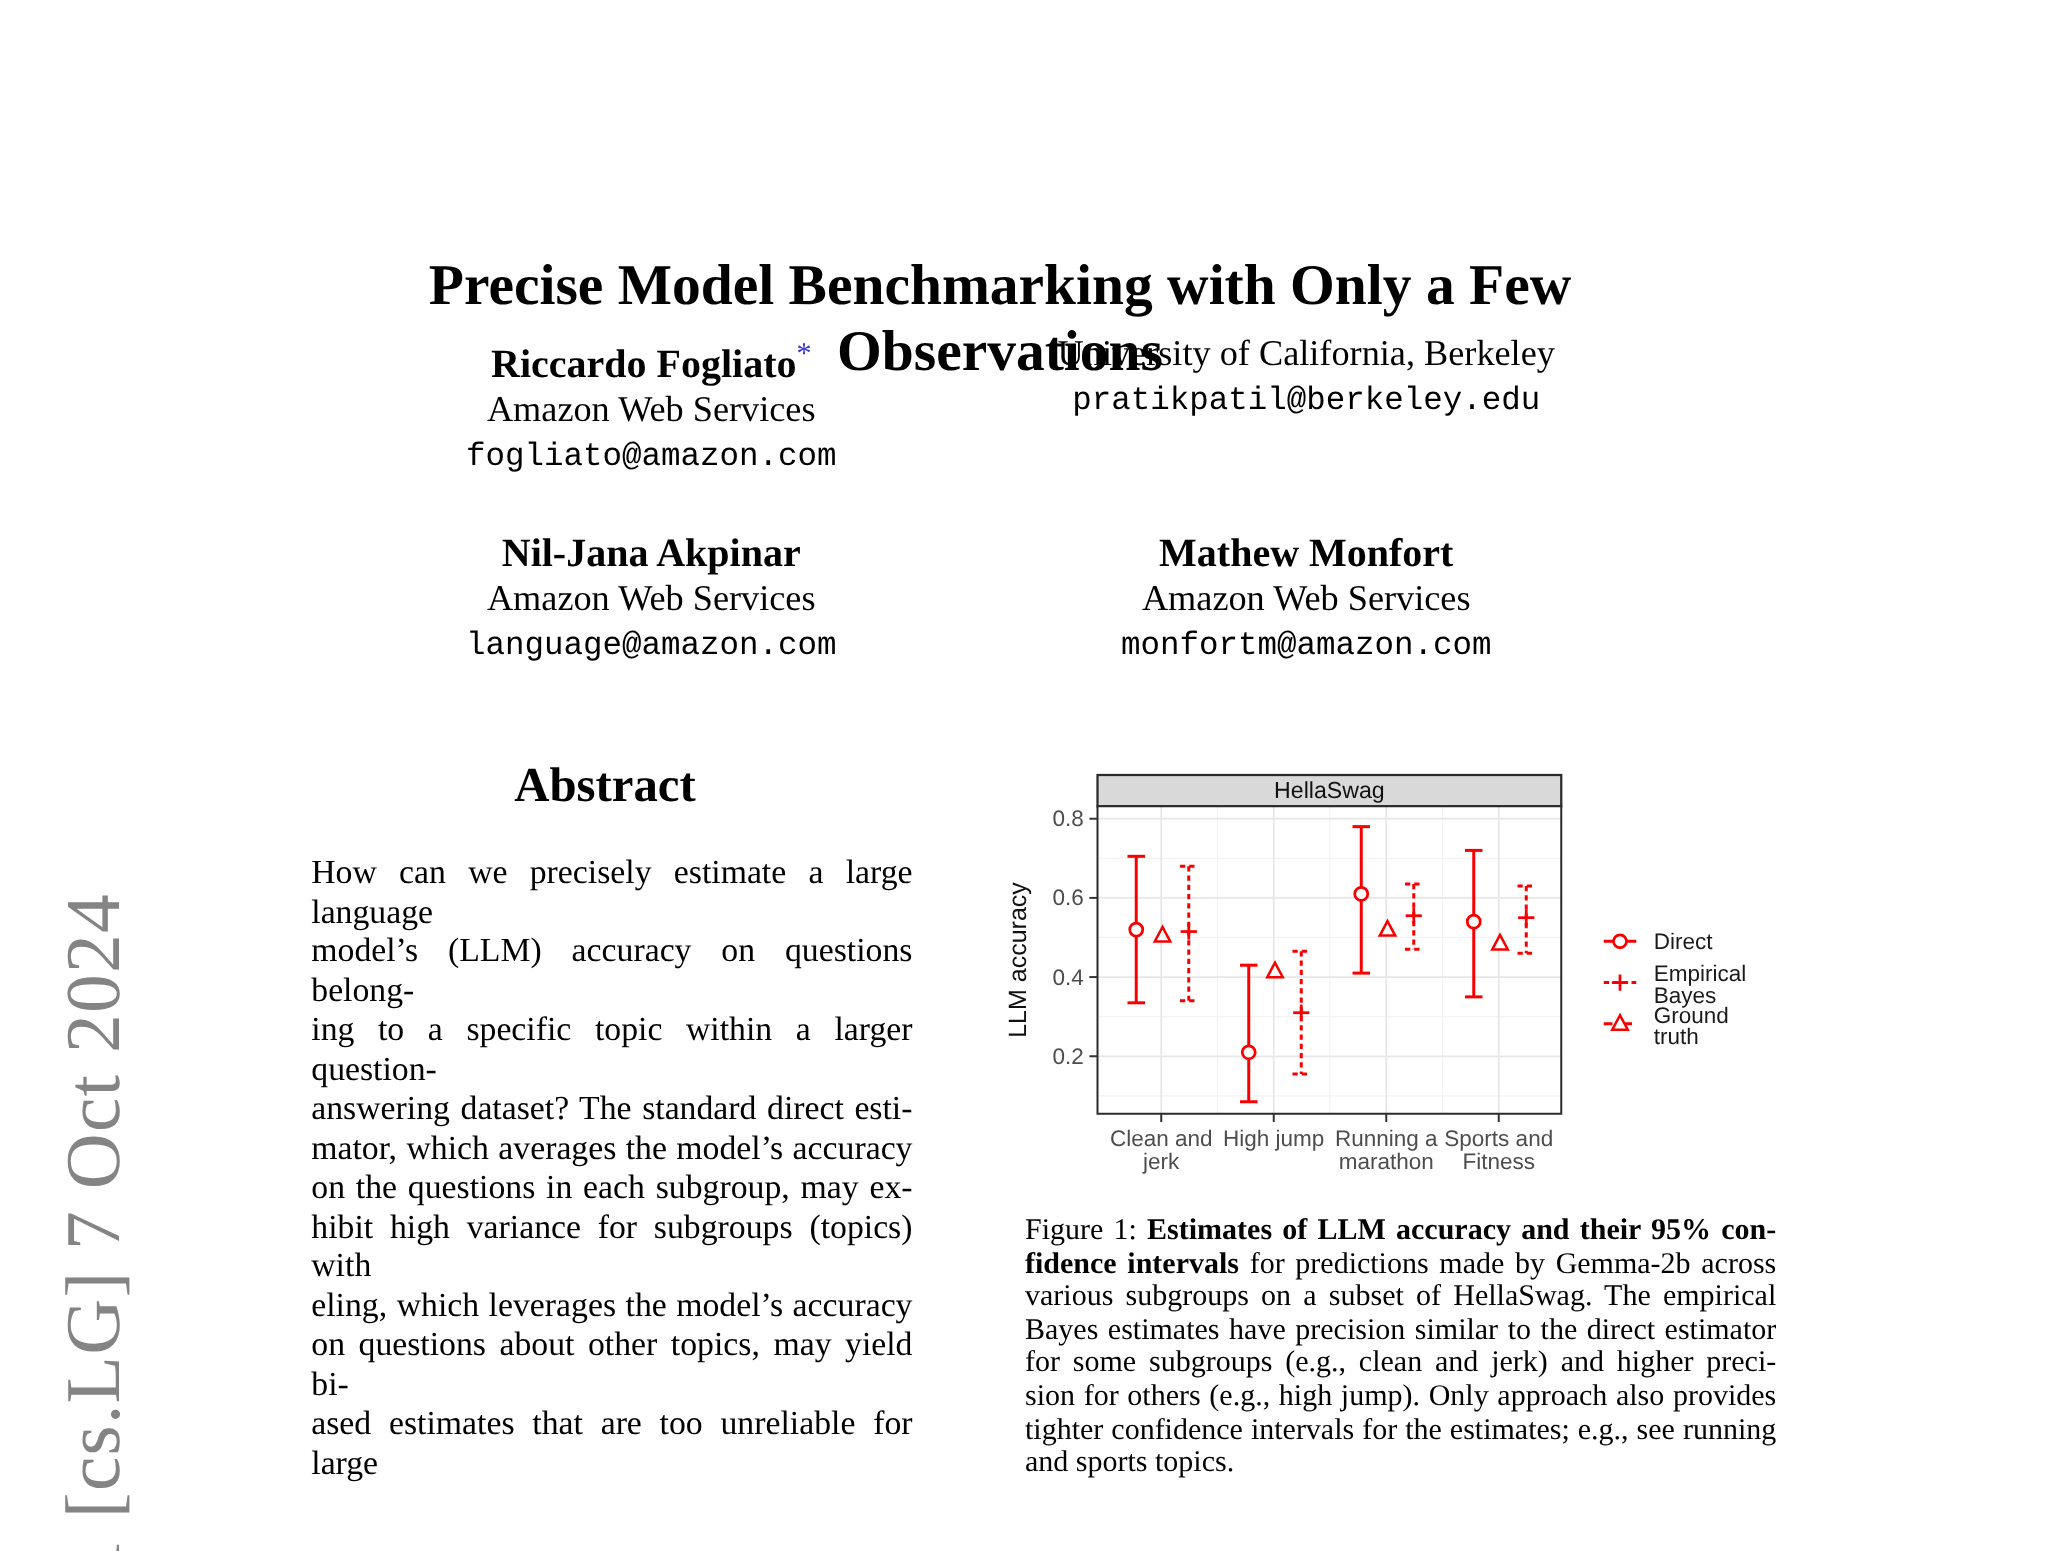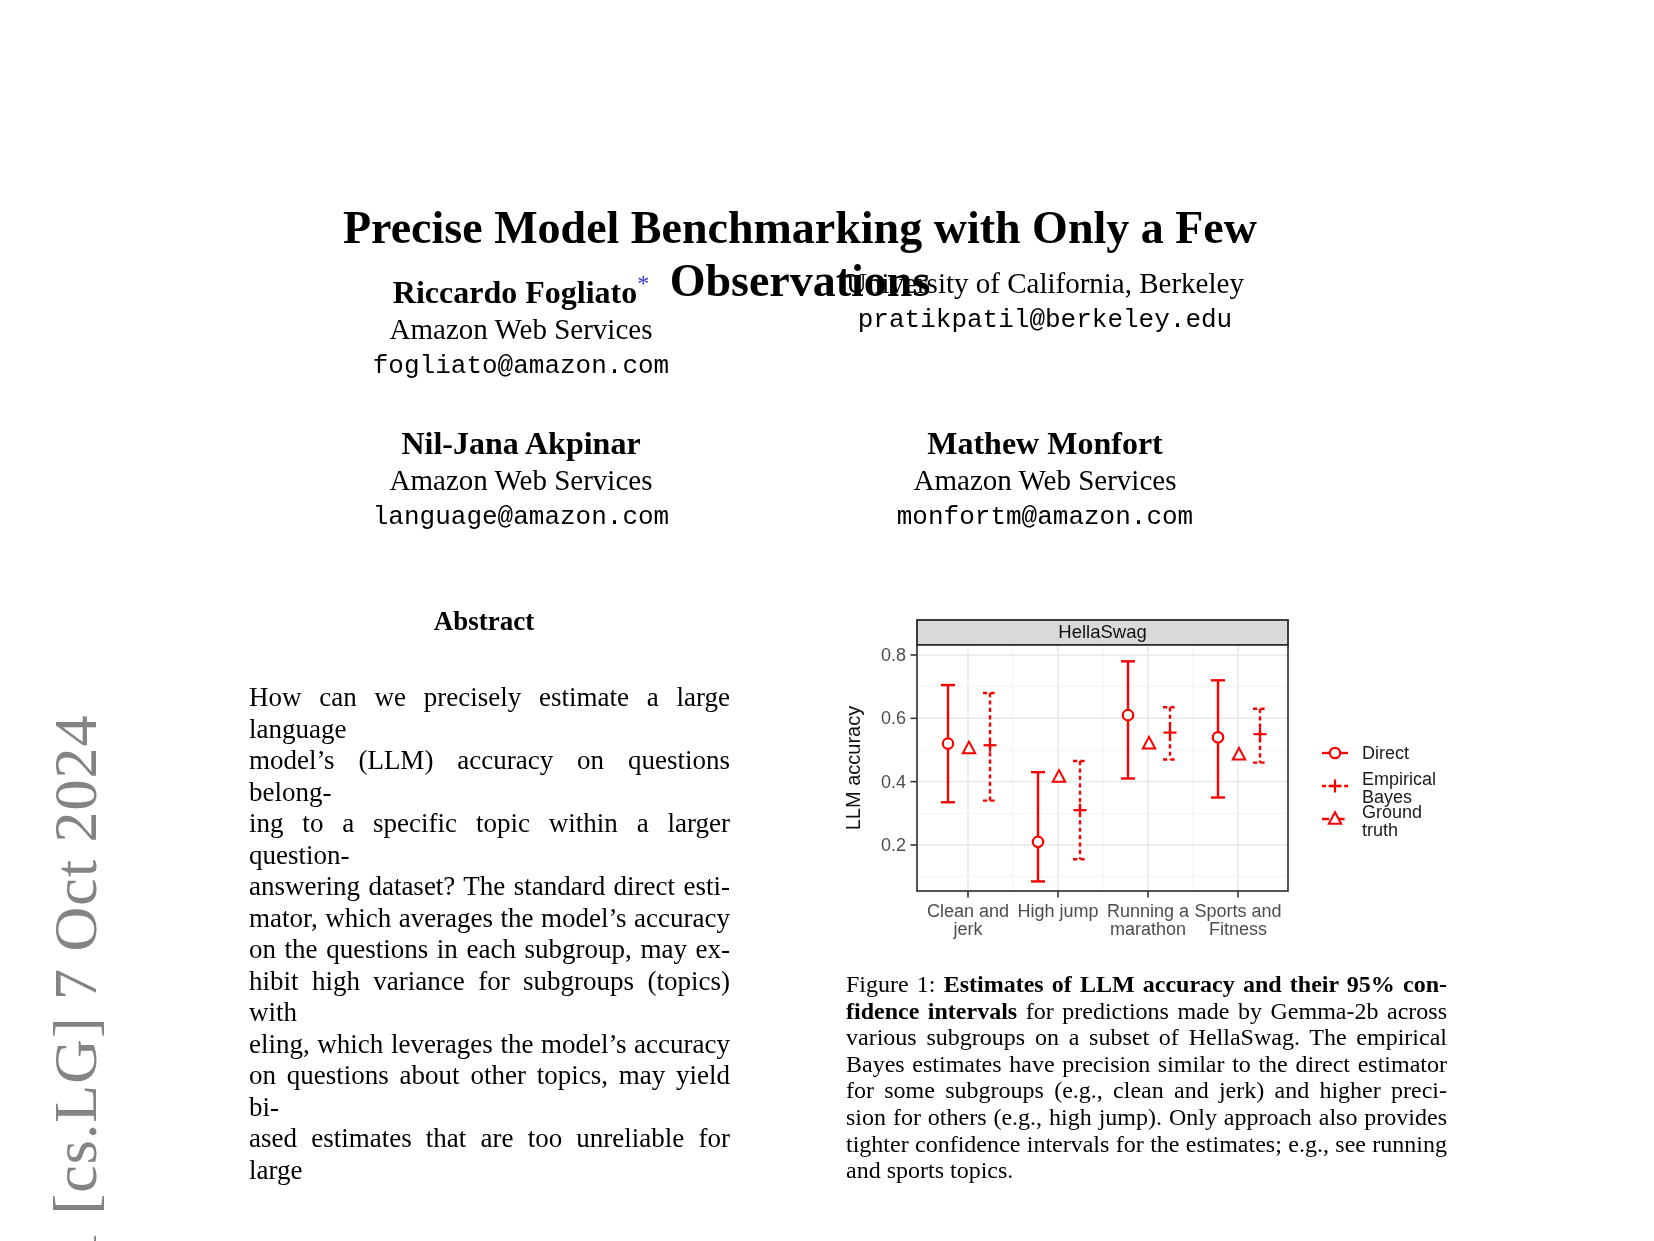--- a/index.html
+++ b/index.html
@@ -14,25 +14,25 @@
   .author .a-name{font-size:32px;font-weight:bold;line-height:37px;}
   .author .a-name sup{font-weight:normal;font-size:24px;}
   .author .a-affil{font-size:29px;line-height:37px;}
   .author .a-email{font-size:26px;line-height:37px;
         font-family:"Liberation Mono","DejaVu Sans Mono",monospace;}
   .pos-r1c1{left:271px;top:265px;}
   .pos-r1c2{left:795px;top:265px;}
   .pos-r2c1{left:271px;top:416px;}
   .pos-r2c2{left:795px;top:416px;}
   .abs-head{position:absolute;left:238px;top:606px;width:492px;text-align:center;
-        font-size:27px;font-weight:bold;}
+        font-size:39px;font-weight:bold;}
   .abs-body{position:absolute;left:238px;top:682px;width:492px;font-size:27px;}
   .abs-line{line-height:31.5px;text-align:justify;text-align-last:justify;white-space:normal;margin-left:11px;}
-  .chart-wrap{position:absolute;left:840px;top:583px;width:620px;height:362px;}
-  .caption{position:absolute;left:846px;top:971px;width:601px;font-size:24px;}
+  .chart-wrap{position:absolute;left:801px;top:583px;width:620px;height:362px;}
+  .caption{position:absolute;left:820px;top:971px;width:601px;font-size:24px;}
   .cap-line{line-height:26.6px;text-align:justify;text-align-last:justify;}
   .cap-line.last{text-align-last:left;}
   .cap-line b{font-weight:bold;}
   svg text{font-family:"Liberation Sans","DejaVu Sans",sans-serif;}
 </style>
 </head>
 <body>
 
 <div class="page">
 

